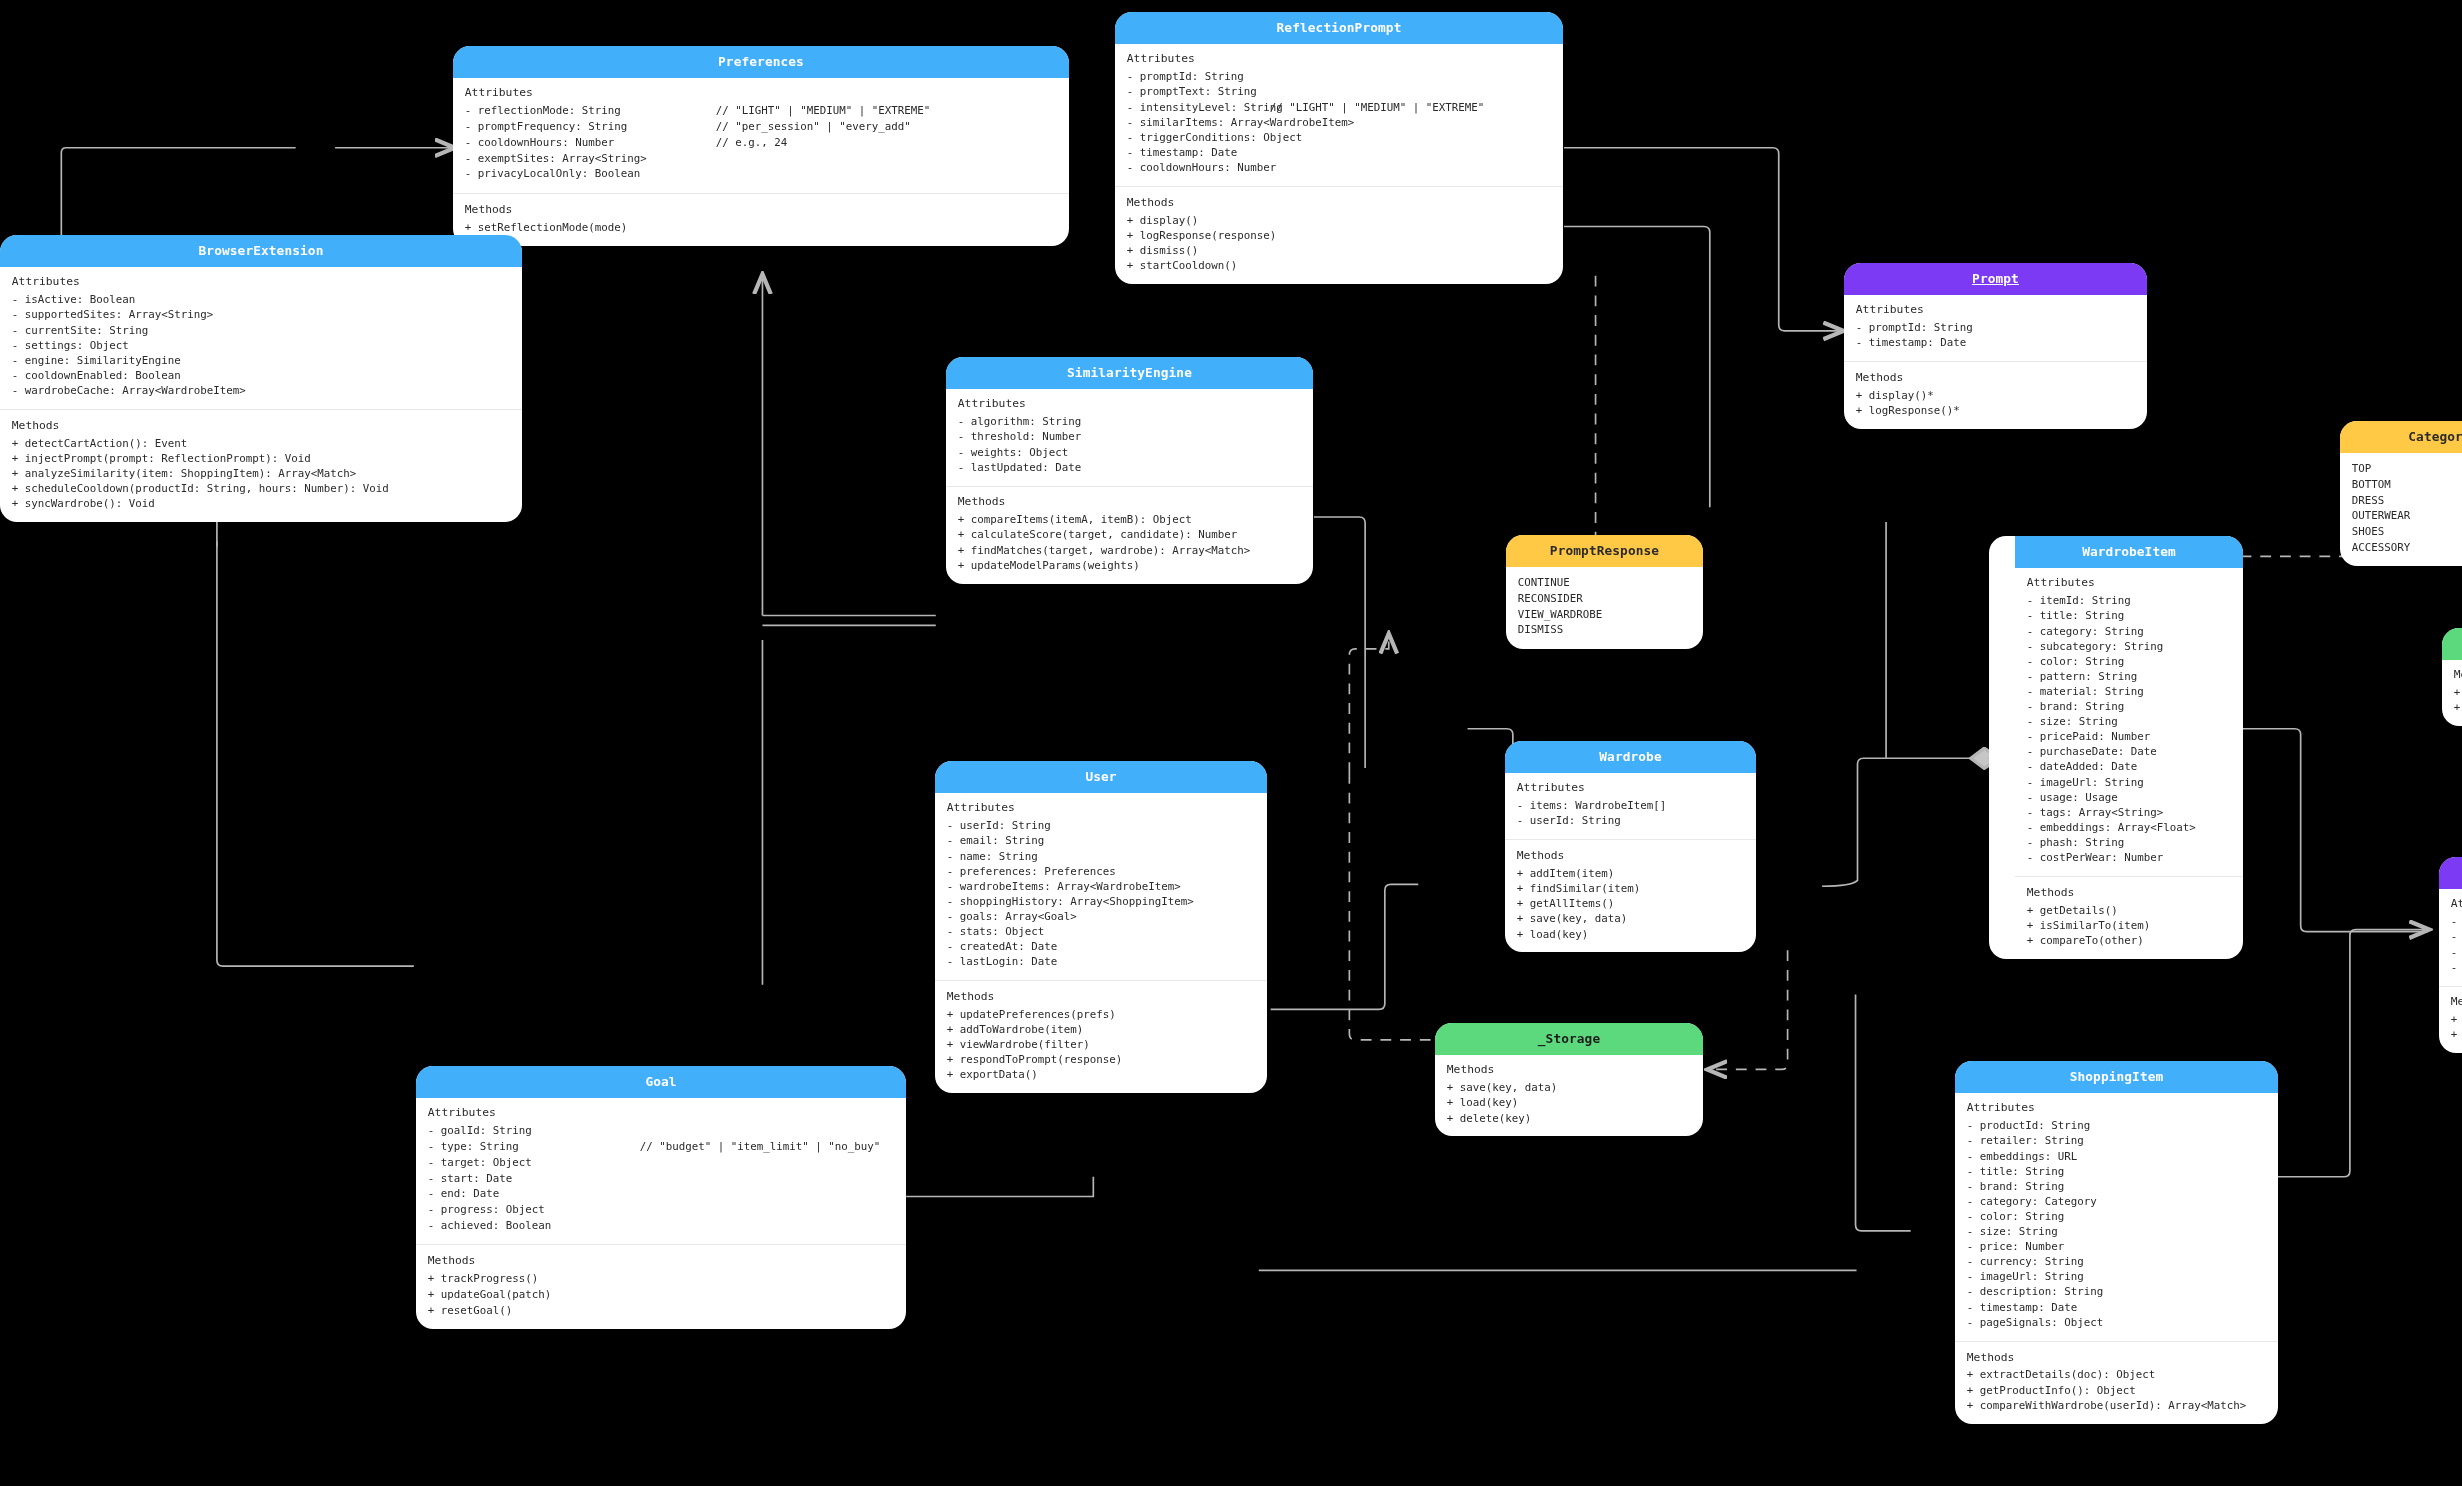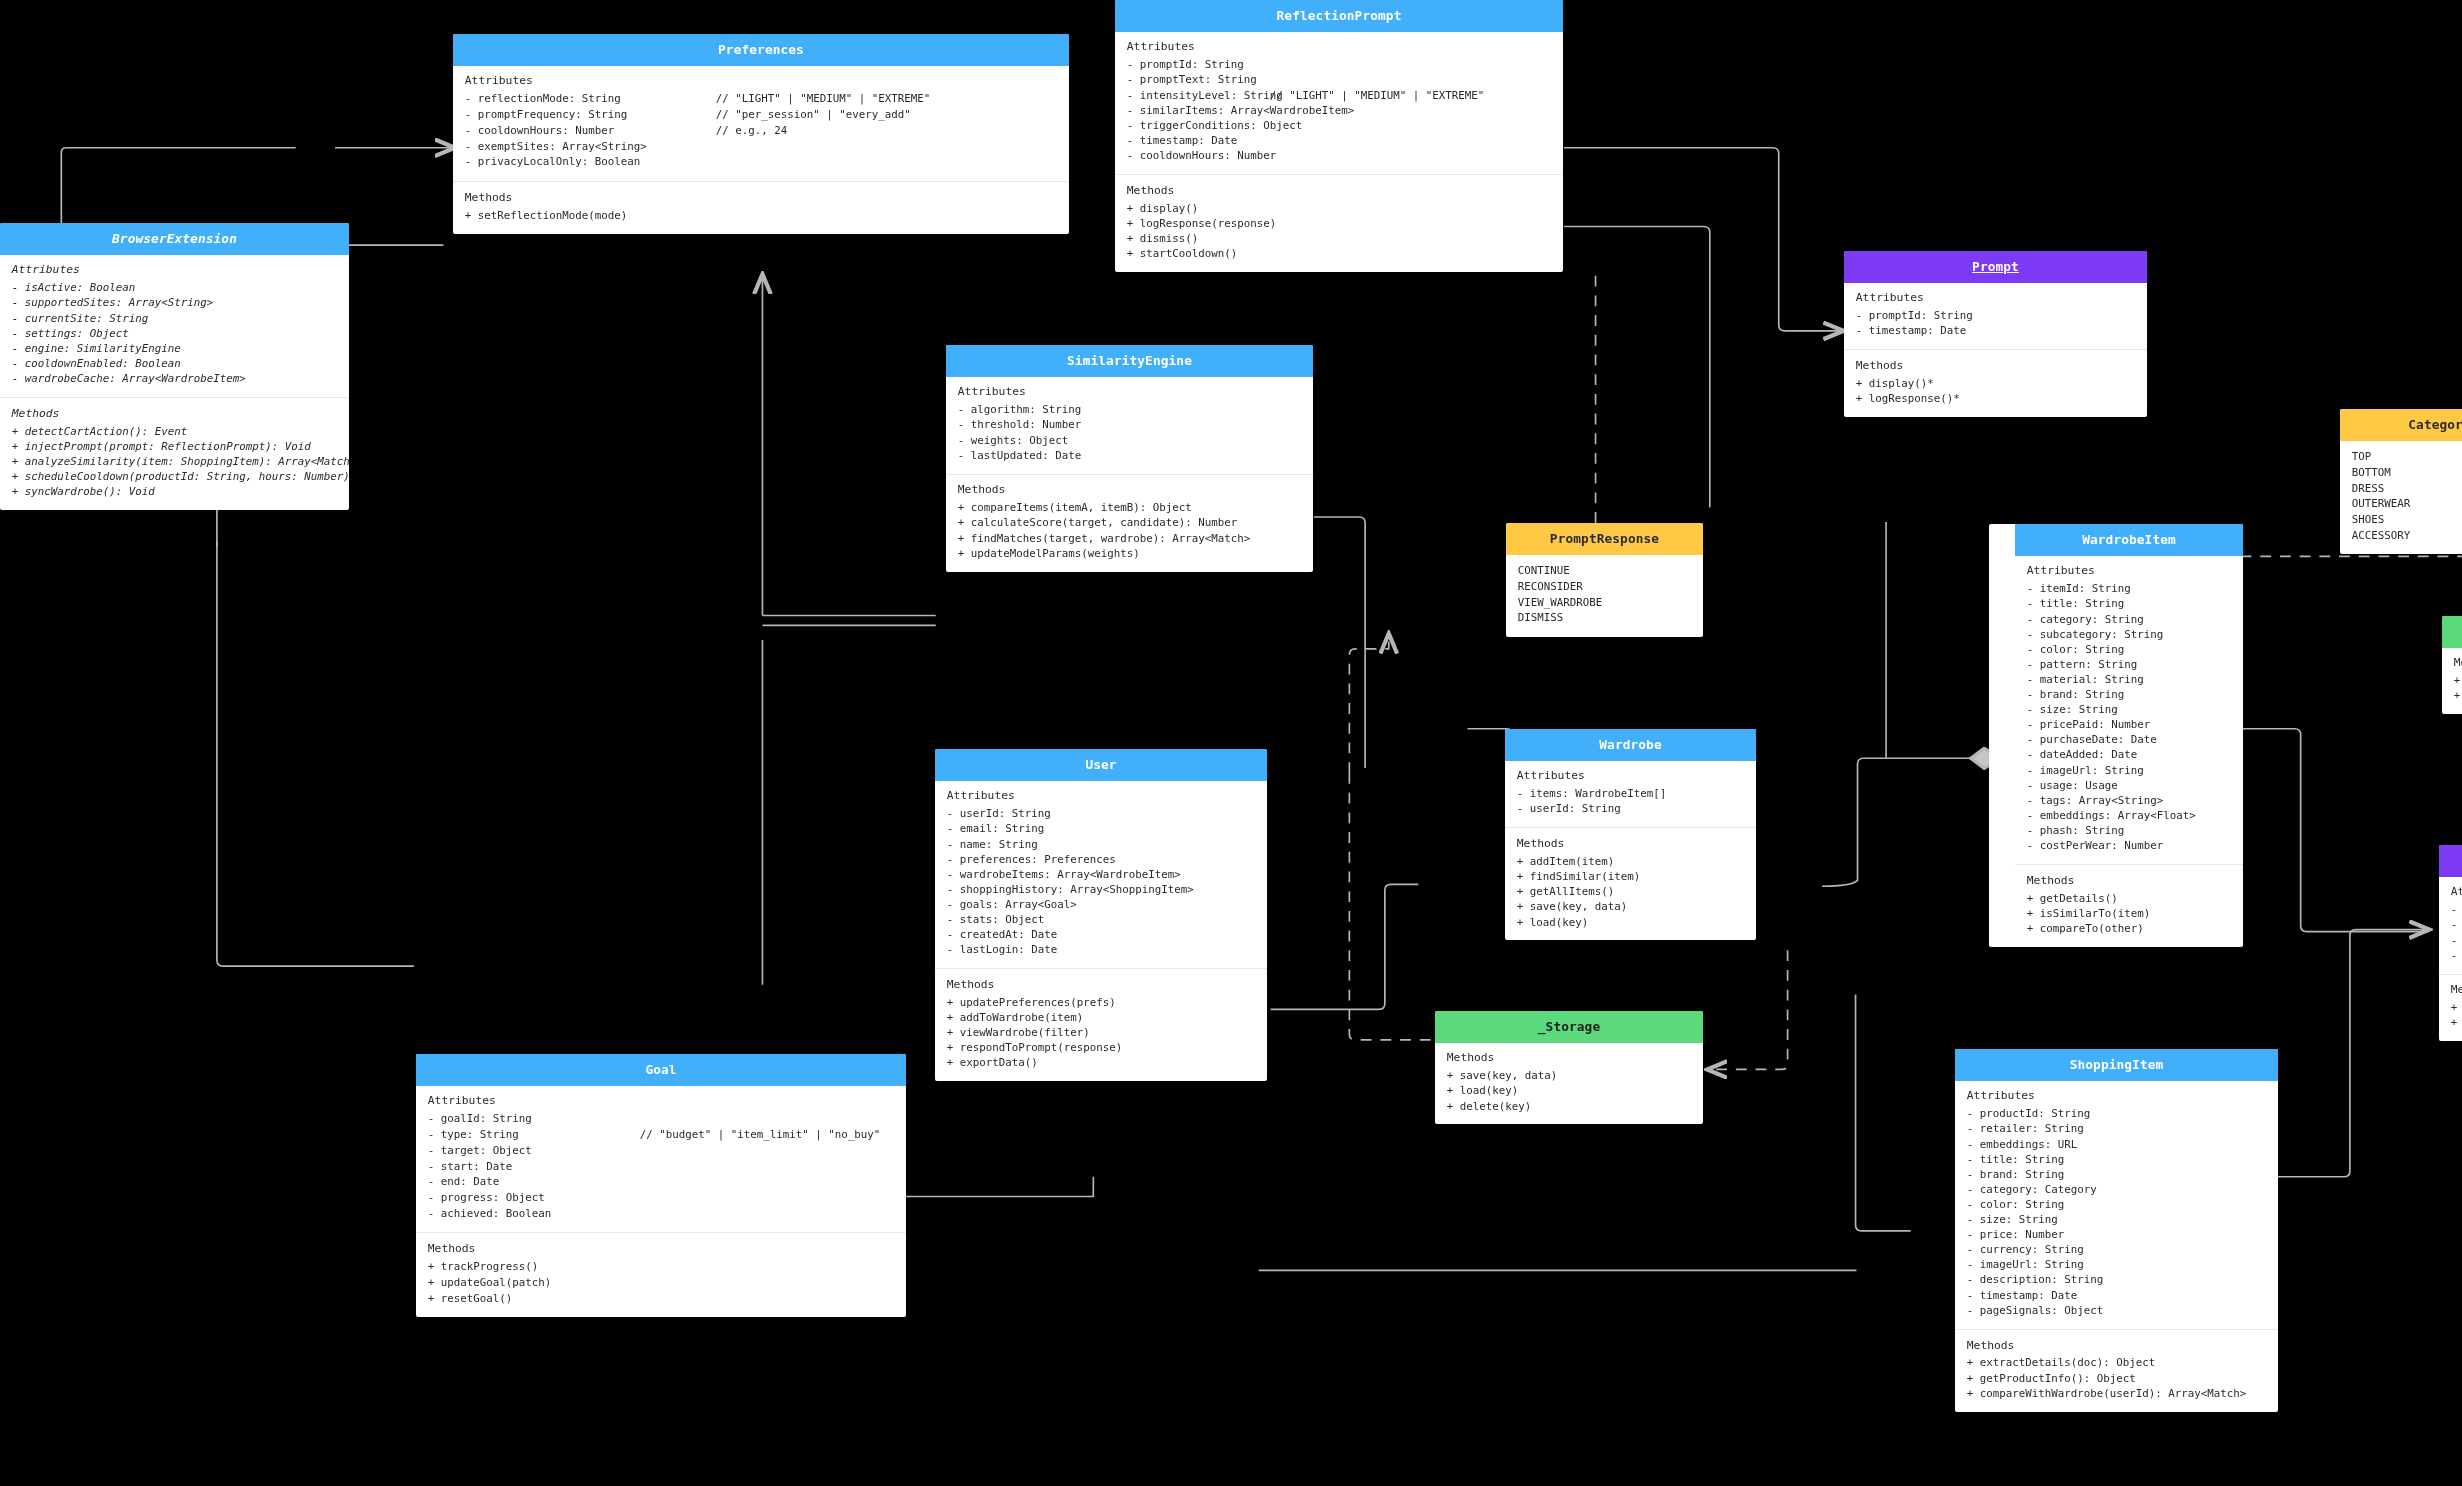--- a/index.html
+++ b/index.html
@@ -14,23 +14,24 @@
     background:#000000;
     overflow:hidden;
   }
   svg.edges{
     position:absolute;left:0;top:0;width:2747px;height:1486px;
     pointer-events:none;
   }
   .node{
     position:absolute;
     background:#ffffff;
-    border-radius:2px;
+    border-radius:17px;
     overflow:hidden;
     box-sizing:border-box;
+    margin-top:12px;
   }
   .node-head{
     height:31.5px;
     line-height:31.5px;
     text-align:center;
     font-weight:bold;
     font-size:12.8px;
     letter-spacing:0.1px;
   }
   .head-blue{background:#42AFFA;color:#ffffff;}
@@ -179,21 +180,21 @@
     </div>
     <div class="node-body compartment tight">
       <div class="sec-title">Methods</div>
       <div class="row"><span class="txt">+ display()</span></div>
       <div class="row"><span class="txt">+ logResponse(response)</span></div>
       <div class="row"><span class="txt">+ dismiss()</span></div>
       <div class="row"><span class="txt">+ startCooldown()</span></div>
     </div>
   </div>
 
-  <div class="node" style="left:0px;top:223px;width:349px;font-style:italic;">
+  <div class="node" style="left:0px;top:223px;width:522px;">
     <div class="node-head head-blue">BrowserExtension</div>
     <div class="node-body compartment tight">
       <div class="sec-title">Attributes</div>
       <div class="row"><span class="txt">- isActive: Boolean</span></div>
       <div class="row"><span class="txt">- supportedSites: Array&lt;String&gt;</span></div>
       <div class="row"><span class="txt">- currentSite: String</span></div>
       <div class="row"><span class="txt">- settings: Object</span></div>
       <div class="row"><span class="txt">- engine: SimilarityEngine</span></div>
       <div class="row"><span class="txt">- cooldownEnabled: Boolean</span></div>
       <div class="row"><span class="txt">- wardrobeCache: Array&lt;WardrobeItem&gt;</span></div>

